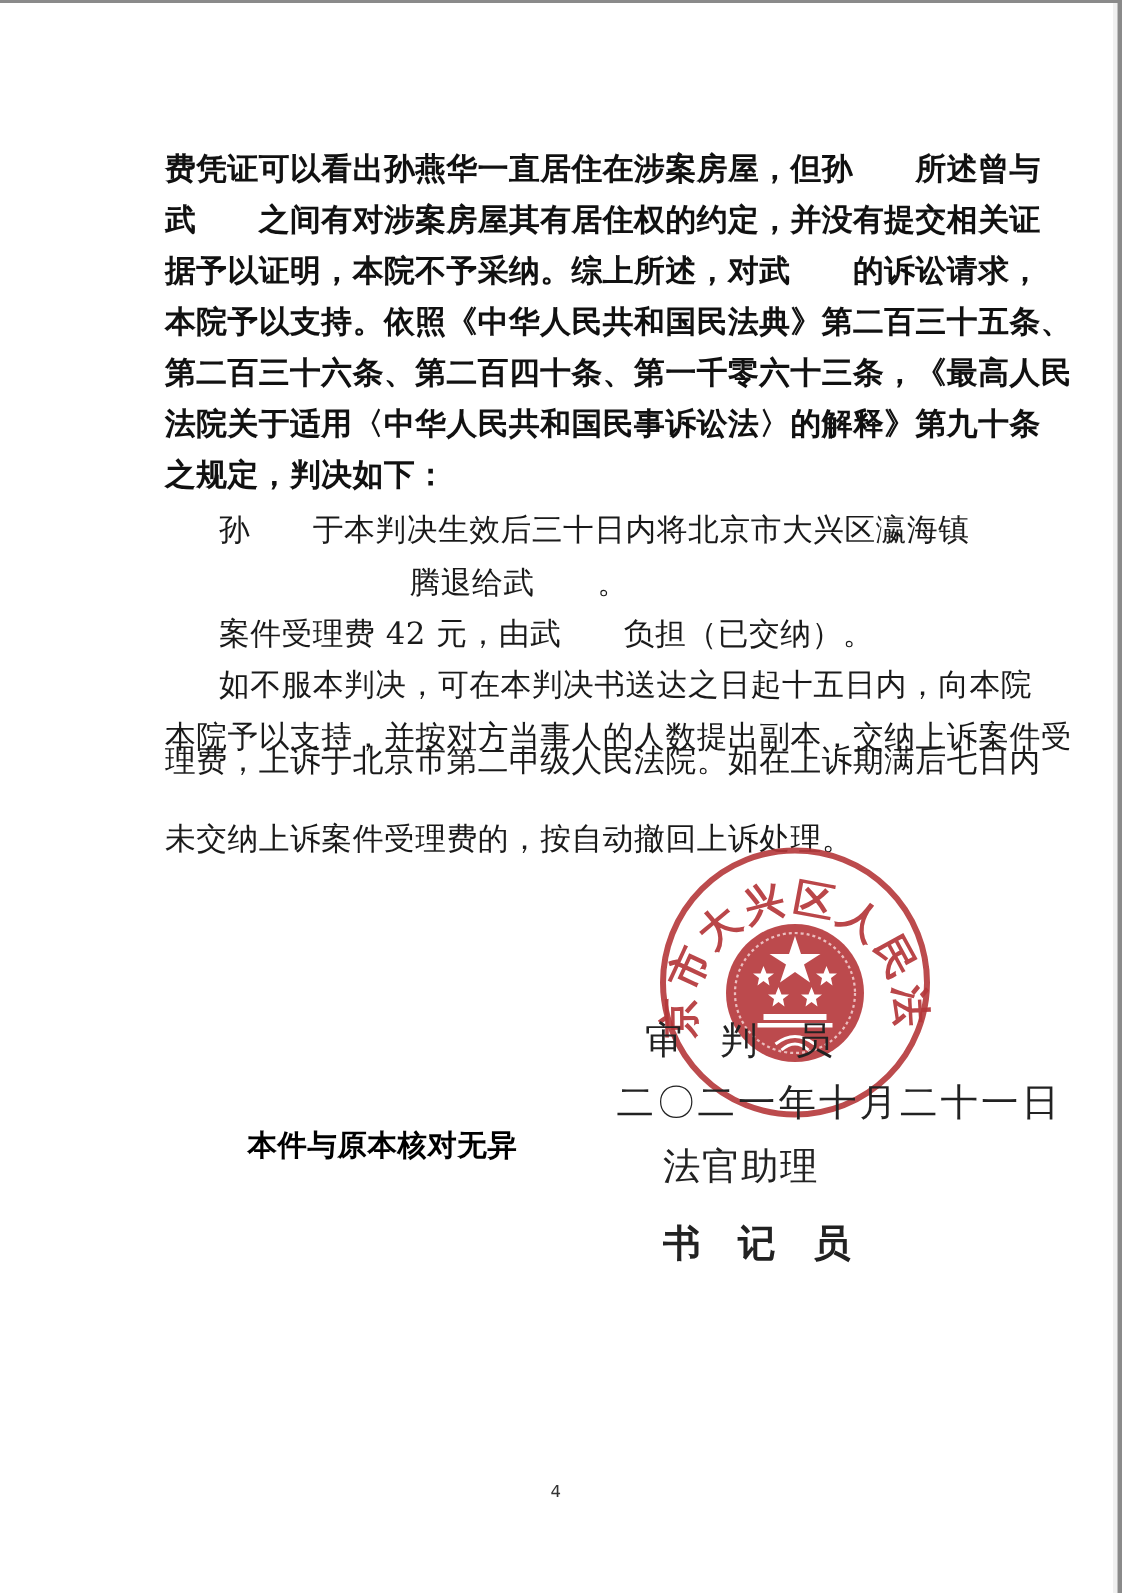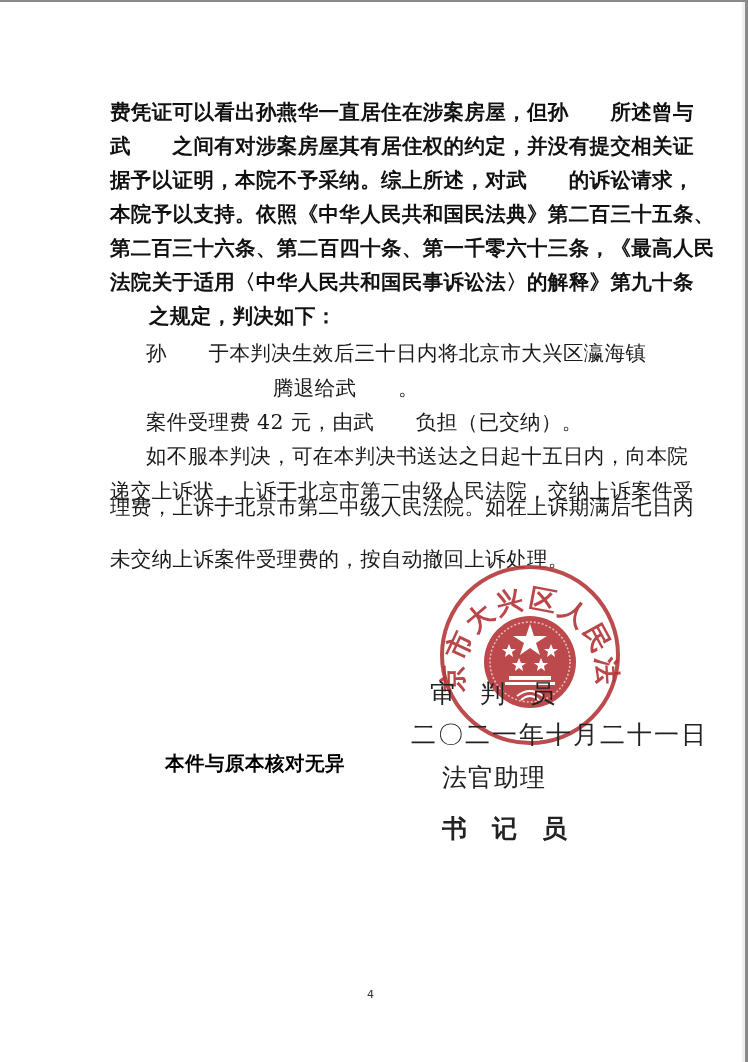--- a/index.html
+++ b/index.html
@@ -50,29 +50,29 @@
 <div class="frame-right"></div>
 
 <div class="page">
 
   <div class="body-line" style="top:100px;">费凭证可以看出孙燕华一直居住在涉案房屋，但孙　　所述曾与</div>
   <div class="body-line" style="top:134px;">武　　之间有对涉案房屋其有居住权的约定，并没有提交相关证</div>
   <div class="body-line" style="top:168px;">据予以证明，本院不予采纳。综上所述，对武　　的诉讼请求，</div>
   <div class="body-line" style="top:202px;">本院予以支持。依照《中华人民共和国民法典》第二百三十五条、</div>
   <div class="body-line" style="top:236px;">第二百三十六条、第二百四十条、第一千零六十三条，《最高人民</div>
   <div class="body-line" style="top:270px;">法院关于适用〈中华人民共和国民事诉讼法〉的解释》第九十条</div>
-  <div class="body-line" style="top:304px;margin-left:39px;">之规定，判决如下：</div>
+  <div class="body-line" style="top:304px;">之规定，判决如下：</div>
 
   <div class="body-line light" style="top:341px; left:146px;">孙　　于本判决生效后三十日内将北京市大兴区瀛海镇</div>
   <div class="body-line light" style="top:376px; left:273px;">腾退给武　　。</div>
 
   <div class="body-line light" style="top:410px; left:146px;">案件受理费 42 元，由武　　负担（已交纳）。</div>
 
   <div class="body-line light" style="top:444px; left:146px;">如不服本判决，可在本判决书送达之日起十五日内，向本院</div>
-  <div class="body-line light" style="top:479px;">递交上诉状，上诉于北京市第二中级人民法院，交纳上诉案件受</div>
+  <div class="body-line light" style="top:479px;">本院予以支持，并按对方当事人的人数提出副本，交纳上诉案件受</div>
   <div class="body-line light" style="top:495px;">理费，上诉于北京市第二中级人民法院。如在上诉期满后七日内</div>
   <div class="body-line light" style="top:547px;">未交纳上诉案件受理费的，按自动撤回上诉处理。</div>
 
   <svg class="seal" viewBox="0 0 186 186">
     <defs>
       <path id="sealArc" d="M 30 140 A 68 68 0 1 1 156 140"></path>
     </defs>
     <circle cx="93" cy="93" r="88" fill="none" stroke="#b5373a" stroke-width="4" opacity="0.9"></circle>
     <text font-size="27" fill="#b5373a" font-weight="bold" font-family="DejaVu Serif, Liberation Serif, serif" opacity="0.92">
       <textPath href="#sealArc" startOffset="4%" letter-spacing="3">京市大兴区人民法</textPath>

